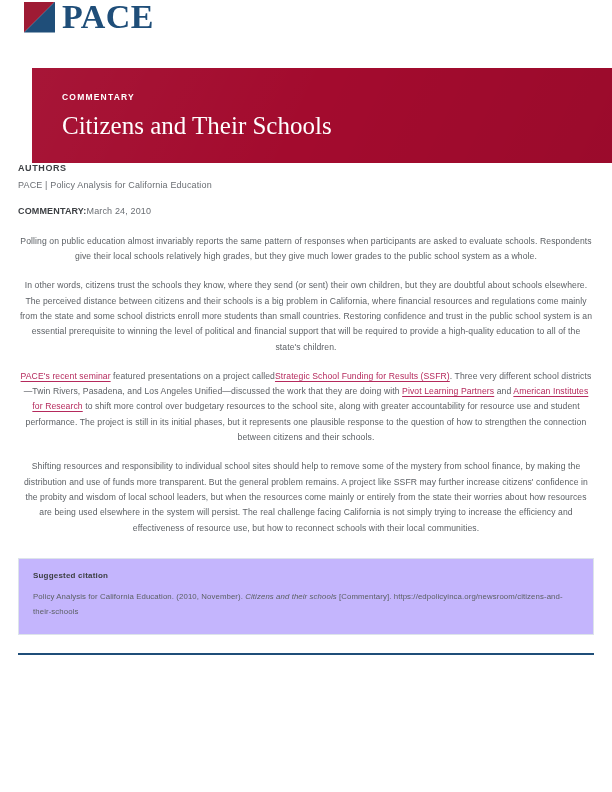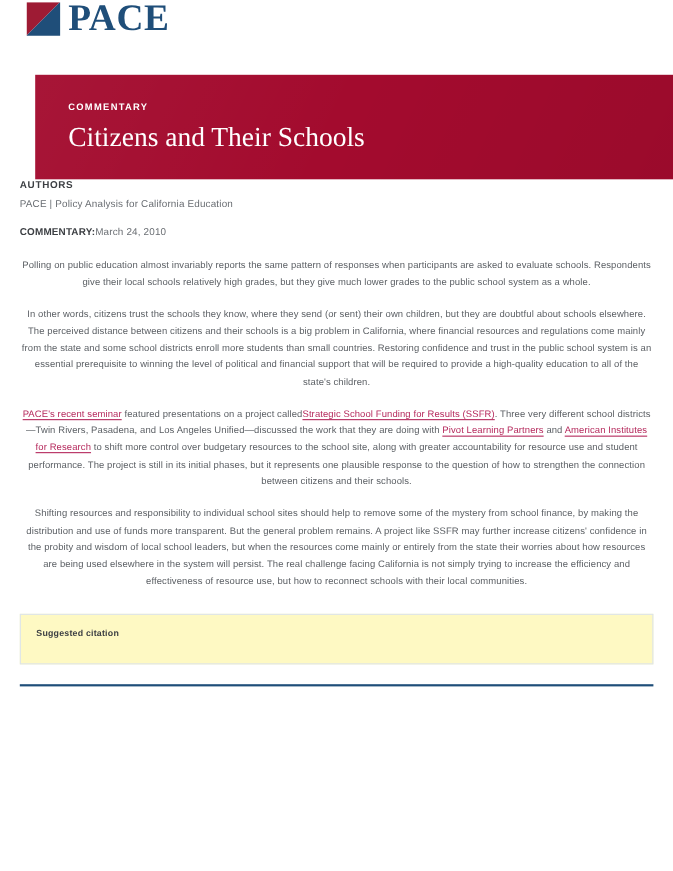--- a/index.html
+++ b/index.html
@@ -124,21 +124,21 @@
   .body-copy p:last-child { margin-bottom: 0; }
   .body-copy a {
     color: #b5295c;
     text-decoration: underline;
     text-underline-offset: 1.5px;
   }
 
   
   .citation {
     margin-top: 22px;
-    background: #fef9c3;
+    background: #c4b5fd;
     border: 1px solid #dde4ea;
     padding: 12px 14px 14px 14px;
     box-sizing: border-box;
   }
   .citation-title {
     font-size: 8px;
     font-weight: bold;
     color: #3c3f43;
     margin-bottom: 9px;
     letter-spacing: 0.2px;
@@ -192,17 +192,18 @@
     <p>In other words, citizens trust the schools they know, where they send (or sent) their own children, but they are doubtful about schools elsewhere. The perceived distance between citizens and their schools is a big problem in California, where financial resources and regulations come mainly from the state and some school districts enroll more students than small countries. Restoring confidence and trust in the public school system is an essential prerequisite to winning the level of political and financial support that will be required to provide a high-quality education to all of the state's children.</p>
 
     <p><a href="#">PACE's recent seminar</a><span> featured presentations on a project called</span><a href="#">Strategic School Funding for Results (SSFR)</a><span>. Three very different school districts—Twin Rivers, Pasadena, and Los Angeles Unified—discussed the work that they are doing with </span><a href="#">Pivot Learning Partners</a><span> and </span><a href="#">American Institutes for Research</a><span> to shift more control over budgetary resources to the school site, along with greater accountability for resource use and student performance. The project is still in its initial phases, but it represents one plausible response to the question of how to strengthen the connection between citizens and their schools.</span></p>
 
     <p>Shifting resources and responsibility to individual school sites should help to remove some of the mystery from school finance, by making the distribution and use of funds more transparent. But the general problem remains. A project like SSFR may further increase citizens' confidence in the probity and wisdom of local school leaders, but when the resources come mainly or entirely from the state their worries about how resources are being used elsewhere in the system will persist. The real challenge facing California is not simply trying to increase the efficiency and effectiveness of resource use, but how to reconnect schools with their local communities.</p>
 
   </div>
 
   <div class="citation">
     <div class="citation-title">Suggested citation</div>
+    <div class="citation-text"><span>Policy Analysis for California Education. (2010, November). </span><i>Citizens and their schools</i><span> [Commentary]. https://edpolicyinca.org/newsroom/citizens-and-their-schools</span></div>
   </div>
 
 </div>
 
 <div class="footer-rule"></div>
 
 </body></html>

